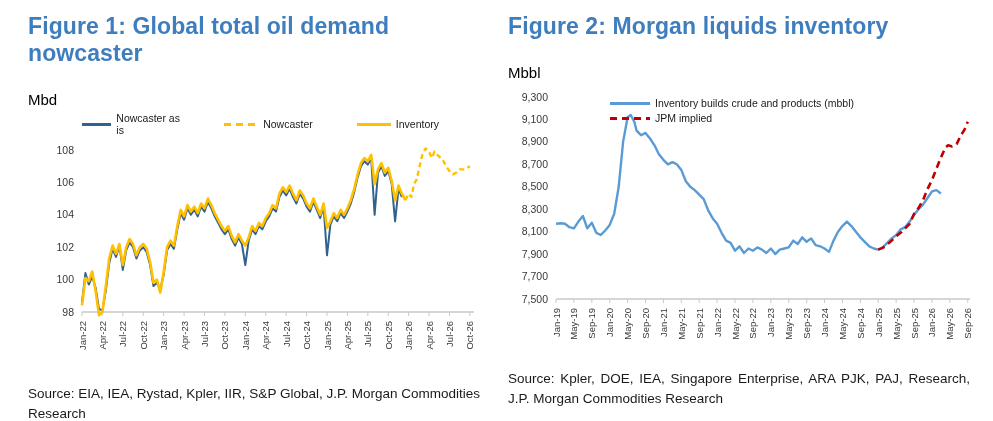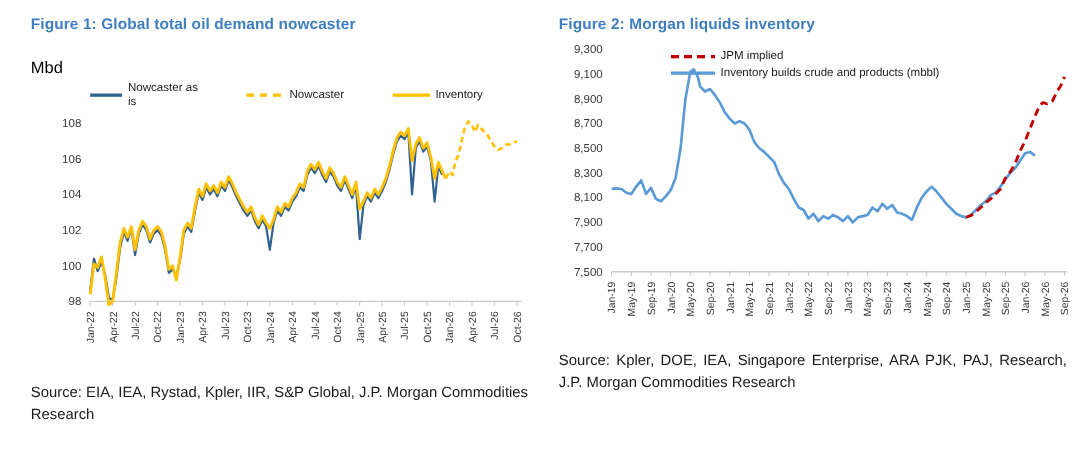--- a/index.html
+++ b/index.html
@@ -2,21 +2,21 @@
 <html><head>
 <meta charset="utf-8">
 <style>
   * { margin:0; padding:0; box-sizing:border-box; }
   html,body { background:#ffffff; }
   body { font-family:"Liberation Sans", sans-serif; color:#1a1a1a; }
   .page { width:993px; height:421px; background:#fff; padding:13px 0 0 28px; display:flex; overflow:hidden; }
   .panel { display:flex; flex-direction:column; }
   .panel-left  { width:455px; margin-right:25px; }
   .panel-right { width:478px; }
-  .fig-title { font-size:14px; font-weight:bold; color:#3F7EBE; letter-spacing:.1px; }
+  .fig-title { font-size:23px; font-weight:bold; color:#3F7EBE; letter-spacing:.1px; }
   .unit-label { font-size:15px; color:#000; margin-top:24px; }
   .legend-row { display:flex; align-items:center; margin:4px 0 0 54px; font-size:10.5px; color:#1a1a1a; }
   .legend-row .legend-item { display:flex; align-items:center; margin-right:44px; }
   .legend-col { position:absolute; top:16px; left:102px; font-size:10.5px; color:#1a1a1a; }
   .legend-col .legend-item { display:flex; align-items:center; margin-bottom:3px; }
   .swatch { display:inline-block; height:3px; margin-right:5px; }
   .swatch.w34 { width:34px; } .swatch.w40 { width:40px; }
   .chart-wrap { position:relative; }
   svg text { font-family:"Liberation Sans", sans-serif; }
   .source { font-size:13.5px; color:#1a1a1a; text-align:justify; line-height:1.5; margin-top:10px; }
@@ -100,20 +100,21 @@
           <polyline points="54.0,169.5 57.4,142.0 60.8,145.2 64.2,135.5 67.6,154.9 71.0,179.2 74.4,176.0 77.8,150.1 81.2,122.5 84.6,109.6 88.0,117.7 91.4,108.0 94.8,129.0 98.2,111.2 101.6,103.1 105.0,108.0 108.4,119.3 111.8,111.2 115.3,108.0 118.7,112.8 122.1,125.8 125.5,146.8 128.9,143.6 132.3,156.6 135.7,135.5 139.1,111.2 142.5,104.7 145.9,109.6 149.3,90.1 152.7,73.9 156.1,80.4 159.5,69.1 162.9,75.6 166.3,70.7 169.7,77.2 173.1,67.5 176.5,72.3 179.9,62.6 183.3,69.1 186.7,77.2 190.1,83.7 193.5,90.1 196.9,95.0 200.3,90.1 203.7,99.9 207.1,106.3 210.5,98.2 213.9,104.7 217.3,109.6 220.7,101.5 224.1,90.1 227.5,95.0 230.9,86.9 234.3,90.1 237.8,82.0 241.2,77.2 244.6,69.1 248.0,72.3 251.4,57.7 254.8,51.3 258.2,56.1 261.6,49.6 265.0,57.7 268.4,64.2 271.8,54.5 275.2,59.4 278.6,67.5 282.0,72.3 285.4,62.6 288.8,70.7 292.2,78.8 295.6,67.5 299.0,91.8 302.4,85.3 305.8,77.2 309.2,82.0 312.6,73.9 316.0,78.8 319.4,72.3 322.8,64.2 326.2,52.9 329.6,38.3 333.0,27.0 336.4,22.1 339.8,25.3 343.2,18.9 346.6,48.0 350.0,33.4 353.4,27.0 356.8,36.7 360.3,31.8 363.7,44.8 367.1,64.2 370.5,49.6 373.9,57.7 377.3,64.2" fill="none" stroke="#FFC000" stroke-width="2.6" stroke-linejoin="round" stroke-linecap="butt"></polyline>
           <polyline points="377.3,64.2 380.7,57.7 383.4,61.0 386.1,48.0 388.8,43.2 391.6,30.2 394.3,18.9 397.7,12.4 401.1,15.6 403.8,22.1 406.5,15.6 409.3,18.9 414.7,23.7 418.1,30.2 421.5,35.1 424.9,38.3 428.3,36.7 431.7,33.4 436.5,33.4 441.9,30.2" fill="none" stroke="#FFC000" stroke-width="2.4" stroke-linejoin="round" stroke-linecap="butt" stroke-dasharray="5 3.5"></polyline>
         </svg>
     </div>
 
     <div class="source">Source: EIA, IEA, Rystad, Kpler, IIR, S&amp;P Global, J.P. Morgan Commodities Research</div>
   </div>
 
   <div class="panel panel-right">
     <div class="fig-title">Figure 2: Morgan liquids inventory</div>
+    <div class="unit-label">Mbbl</div>
 
     <div class="chart-wrap">
       <svg id="chart2" width="470" height="274" viewBox="0 0 470 274">
           <text x="40" y="221.5" text-anchor="end" font-size="10.5" fill="#383838">7,500</text>
           <text x="40" y="199.05555555555554" text-anchor="end" font-size="10.5" fill="#383838">7,700</text>
           <text x="40" y="176.61111111111111" text-anchor="end" font-size="10.5" fill="#383838">7,900</text>
           <text x="40" y="154.16666666666666" text-anchor="end" font-size="10.5" fill="#383838">8,100</text>
           <text x="40" y="131.72222222222223" text-anchor="end" font-size="10.5" fill="#383838">8,300</text>
           <text x="40" y="109.27777777777777" text-anchor="end" font-size="10.5" fill="#383838">8,500</text>
           <text x="40" y="86.83333333333333" text-anchor="end" font-size="10.5" fill="#383838">8,700</text>
@@ -167,25 +168,25 @@
           <text x="427.45675675675676" y="227" text-anchor="end" font-size="9.5" fill="#383838" transform="rotate(-90 427.45675675675676 227)">Jan-26</text>
           <line x1="441.85945945945946" y1="218" x2="441.85945945945946" y2="222" stroke="#C9C9C9" stroke-width="1"></line>
           <text x="445.35945945945946" y="227" text-anchor="end" font-size="9.5" fill="#383838" transform="rotate(-90 445.35945945945946 227)">May-26</text>
           <line x1="459.76216216216216" y1="218" x2="459.76216216216216" y2="222" stroke="#C9C9C9" stroke-width="1"></line>
           <text x="463.26216216216216" y="227" text-anchor="end" font-size="9.5" fill="#383838" transform="rotate(-90 463.26216216216216 227)">Sep-26</text>
           <polyline points="48.0,142.8 52.5,142.3 57.0,142.8 61.4,146.2 65.9,147.3 70.4,140.6 74.9,135.0 79.3,147.3 83.8,141.7 88.3,151.8 92.8,154.0 97.2,149.5 101.7,143.9 106.2,132.7 110.7,105.8 115.1,60.9 119.6,36.2 122.7,34.0 126.3,40.7 128.6,49.7 133.0,54.2 137.5,51.9 142.0,57.5 146.5,64.3 150.9,73.2 155.4,78.8 159.9,83.3 164.4,81.1 168.8,83.3 173.3,88.9 177.8,100.2 182.3,105.8 186.7,109.1 191.2,113.6 195.7,118.1 200.2,129.3 204.6,137.2 209.1,142.8 213.6,151.8 218.1,159.6 222.6,161.9 227.0,169.7 231.5,165.3 236.0,172.0 240.5,167.5 244.9,169.7 249.4,166.4 253.9,168.6 258.4,172.0 262.8,167.5 267.3,173.1 271.8,168.6 276.3,167.5 280.7,166.4 285.2,159.6 289.7,163.0 294.2,156.3 298.6,160.8 303.1,157.4 307.6,164.1 312.1,165.3 316.5,167.5 321.0,170.9 325.5,159.6 330.0,150.7 334.4,145.1 338.9,140.6 343.4,145.1 347.9,150.7 352.3,156.3 356.8,160.8 361.3,165.3 365.8,167.5 370.2,168.6 374.7,166.4 379.2,161.9 383.7,157.4 388.2,154.0 392.6,148.4 397.1,146.2 401.6,140.6 406.1,133.8 410.5,128.2 415.0,123.7 419.5,117.0 424.0,110.3 428.4,109.1 432.9,112.5" fill="none" stroke="#5B9BD5" stroke-width="2.4" stroke-linejoin="round" stroke-linecap="butt"></polyline>
           <polyline points="370.2,168.6 374.7,166.9 379.2,163.6 383.7,159.6 388.2,155.2 392.6,151.8 397.1,147.3 401.6,142.8 406.1,132.7 410.5,127.1 415.0,119.2 419.5,108.0 424.0,99.0 428.4,87.8 432.9,76.6 437.4,66.5 440.1,64.3 444.1,65.4 448.6,63.1 453.0,54.2 456.6,48.5 459.8,40.7" fill="none" stroke="#C00000" stroke-width="2.6" stroke-linejoin="round" stroke-linecap="butt" stroke-dasharray="7 4.5"></polyline>
         </svg>
       <div class="legend-col">
         <span class="legend-item">
+          <span class="swatch w40" style="background-color: rgb(91, 155, 213);"></span>
+          <span>Inventory builds crude and products (mbbl)</span>
+        </span>
+        <span class="legend-item">
           <span class="swatch w40" style="background-image: repeating-linear-gradient(90deg, rgb(192, 0, 0) 0px, rgb(192, 0, 0) 7px, rgba(0, 0, 0, 0) 7px, rgba(0, 0, 0, 0) 12px);"></span>
           <span>JPM implied</span>
-        </span>
-        <span class="legend-item">
-          <span class="swatch w40" style="background-color: rgb(91, 155, 213);"></span>
-          <span>Inventory builds crude and products (mbbl)</span>
         </span>
       </div>
     </div>
 
     <div class="source">Source: Kpler, DOE, IEA, Singapore Enterprise, ARA PJK, PAJ, Research, J.P. Morgan Commodities Research</div>
   </div>
 </div>
 
 </body></html>

